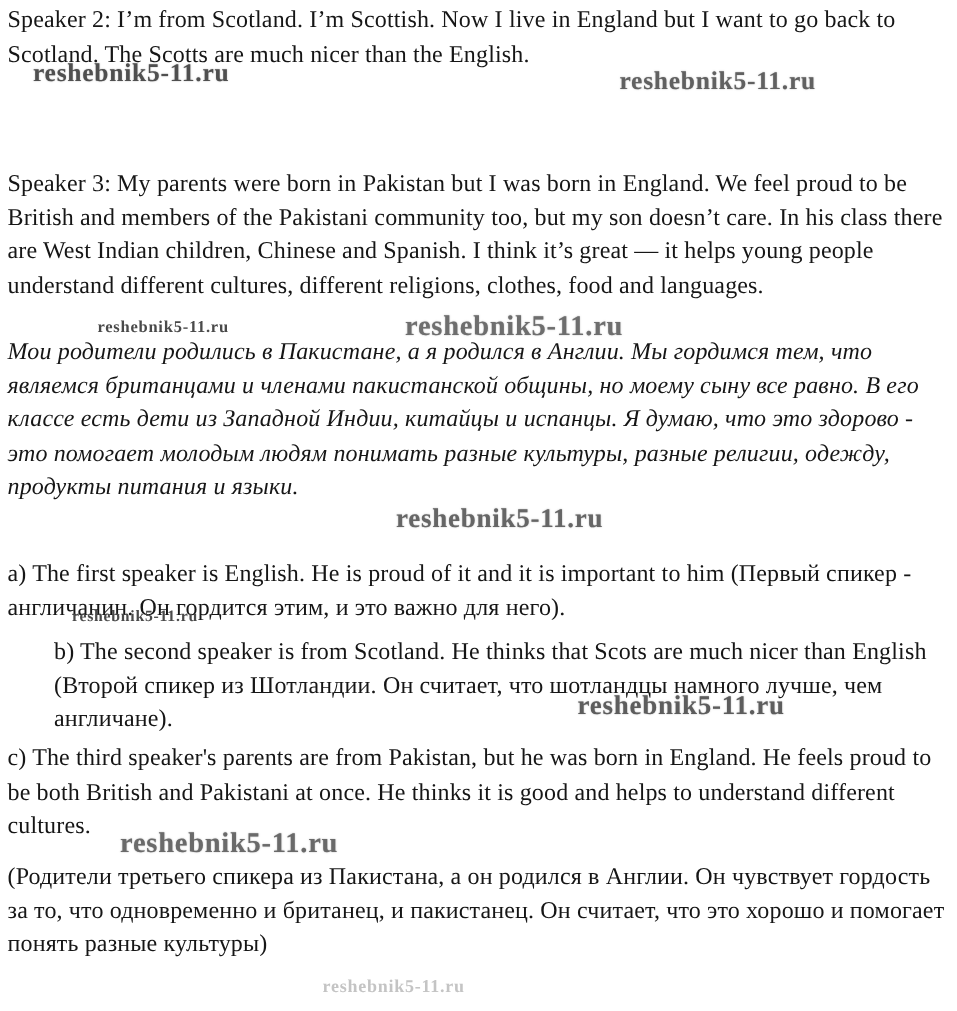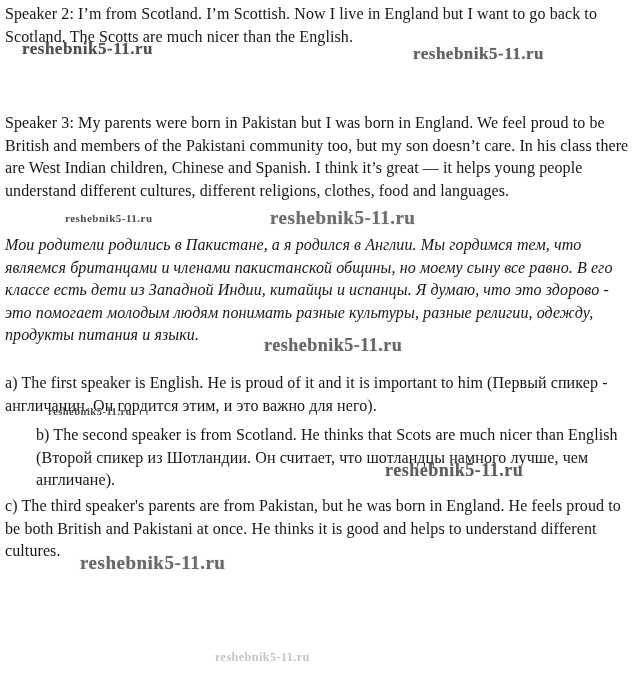--- a/index.html
+++ b/index.html
@@ -22,21 +22,21 @@
     font-size: 16px;
     line-height: 22.5px;
     color: #161616;
     margin: 0;
     letter-spacing: 0.1px;
   }
   .para.ru-italic { font-style: italic; }
   .p1 { top: 3px; }
   .p2 { top: 55px; }
   .p3 { top: 112px; }
-  .p4 { top: 234px; }
+  .p4 { top: 224px; }
   .p5 { top: 372px; }
   .p6 { top: 424px; margin-left: 31px; }
   .p7 { top: 495px; font-family: Liberation Serif, serif; }
   .p8 { top: 574px; }
   .wm {
     position: absolute;
     font-family: "Liberation Serif", serif;
     font-weight: bold;
     white-space: nowrap;
     color: #6b6b6b;
@@ -58,20 +58,21 @@
 <body>
 
 <div class="page">
 
   <p class="para p1">Speaker 2: I’m from Scotland. I’m Scottish. Now I live in England but I want to go back to Scotland. The Scotts are much nicer than the English.</p>
   <p class="para p3">Speaker 3: My parents were born in Pakistan but I was born in England. We feel proud to be British and members of the Pakistani community too, but my son doesn’t care. In his class there are West Indian children, Chinese and Spanish. I think it’s great — it helps young people understand different cultures, different religions, clothes, food and languages.</p>
   <p class="para p4 ru-italic">Мои родители родились в Пакистане, а я родился в Англии. Мы гордимся тем, что являемся британцами и членами пакистанской общины, но моему сыну все равно. В его классе есть дети из Западной Индии, китайцы и испанцы. Я думаю, что это здорово - это помогает молодым людям понимать разные культуры, разные религии, одежду, продукты питания и языки.</p>
   <p class="para p5">a) The first speaker is English. He is proud of it and it is important to him (Первый спикер - англичанин. Он гордится этим, и это важно для него).</p>
   <p class="para p6">b) The second speaker is from Scotland. He thinks that Scots are much nicer than English (Второй спикер из Шотландии. Он считает, что шотландцы намного лучше, чем англичане).</p>
   <p class="para p7">c) The third speaker's parents are from Pakistan, but he was born in England. He feels proud to be both British and Pakistani at once. He thinks it is good and helps to understand different cultures.</p>
+  <p class="para p8">(Родители третьего спикера из Пакистана, а он родился в Англии. Он чувствует гордость за то, что одновременно и британец, и пакистанец. Он считает, что это хорошо и помогает понять разные культуры)</p>
 
   <span class="wm wm1">reshebnik5-11.ru</span>
   <span class="wm wm2">reshebnik5-11.ru</span>
   <span class="wm wm3">reshebnik5-11.ru</span>
   <span class="wm wm4">reshebnik5-11.ru</span>
   <span class="wm wm5">reshebnik5-11.ru</span>
   <span class="wm wm6">reshebnik5-11.ru</span>
   <span class="wm wm7">reshebnik5-11.ru</span>
   <span class="wm wm8">reshebnik5-11.ru</span>
   <span class="wm wm9">reshebnik5-11.ru</span>

